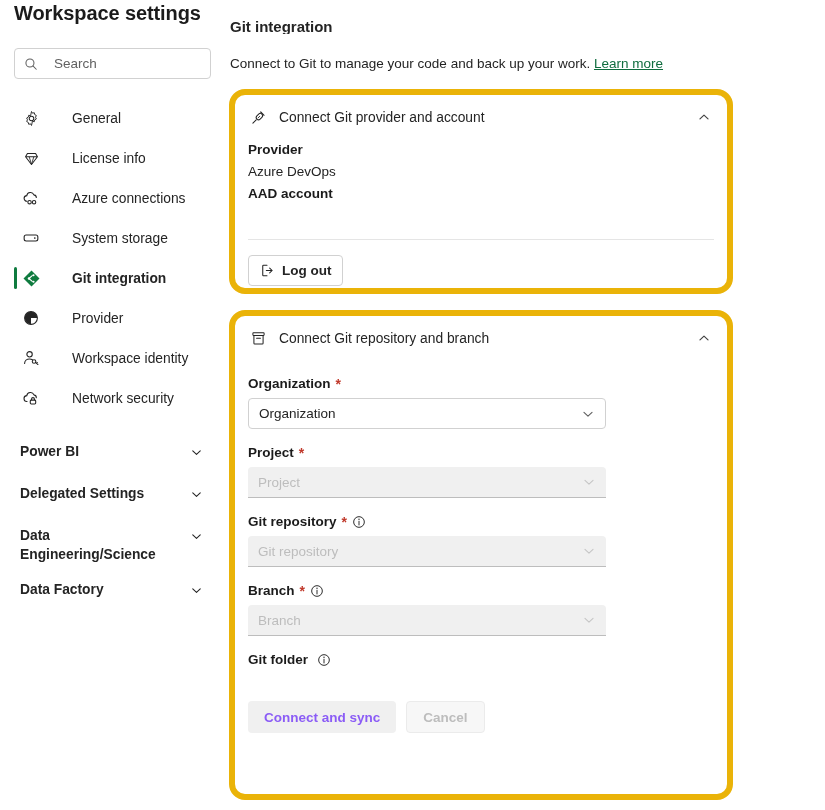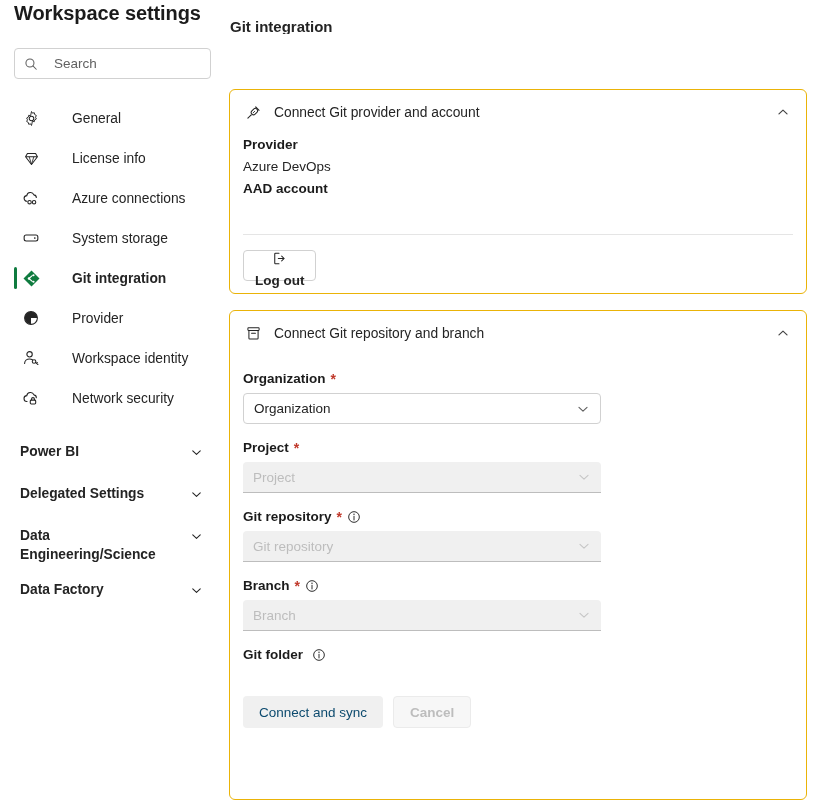--- a/index.html
+++ b/index.html
@@ -124,23 +124,23 @@
   }
   .link {
     color: #0f6c3e;
     text-decoration: underline;
     cursor: pointer;
   }
 
   .card {
     position: absolute;
     left: 1px;
-    width: 578px;
-    border: 1px solid #eab308;
-    border-radius: 6px;
+    width: 504px;
+    border: 6px solid #eab308;
+    border-radius: 16px;
     background: #ffffff;
   }
   #card-provider { top: 89px; height: 205px; }
   #card-repo     { top: 310px; height: 490px; }
 
   .card-head {
     display: flex;
     align-items: center;
     height: 44px;
     padding: 0 16px 0 13px;
@@ -167,21 +167,20 @@
     height: 31px;
     padding: 0 11px;
     border: 1px solid #d1d1d1;
     border-radius: 4px;
     background: #ffffff;
     font-family: "Liberation Sans", sans-serif;
     font-size: 13.5px;
     font-weight: bold;
     color: #242424;
     cursor: pointer;
-    flex-direction: column;
   }
   .btn svg { display:block; }
 
   
   .field { margin-top: 16px; }
   .field-label {
     display: flex;
     align-items: center;
     gap: 5px;
     font-size: 13.5px;
@@ -235,24 +234,24 @@
     gap: 10px;
     margin-top: 34px;
     padding-bottom: 4px;
   }
   .btn-primary-disabled {
     height: 32px;
     padding: 4px 16px;
     border: none;
     border-radius: 4px;
     background: #f0f0f0;
-    color: #0c4a6e;
+    color: #8b5cf6;
     font-family:"Liberation Sans", sans-serif;
     font-size: 13.5px;
-    font-weight: normal;
+    font-weight: bold;
     cursor: default;
   }
   .btn-secondary-disabled {
     height: 32px;
     padding: 0 16px;
     border: 1px solid #ebebeb;
     border-radius: 4px;
     background: #f7f7f7;
     color: #bdbdbd;
     font-family:"Liberation Sans", sans-serif;
@@ -408,20 +407,24 @@
         </span>
       </div>
 
     </div>
   </div>
 
   <div class="content">
 
     <div class="clip-head">Git integration</div>
 
+    <div class="subtitle">
+      <span>Connect to Git to manage your code and back up your work.</span>
+      <span class="link">Learn more</span>
+    </div>
 
     <div class="card" id="card-provider">
       <div class="card-head">
         <span class="ch-ico">
           <svg width="17" height="17" viewBox="0 0 20 20" fill="none">
             <path d="M12.6 3.4l4 4" stroke="#242424" stroke-width="1.2" stroke-linecap="round"></path>
             <path d="M8.1 11.9a2.7 2.7 0 003.8 0l2.1-2.1a2.7 2.7 0 000-3.8 2.7 2.7 0 00-3.8 0L8.1 8.1a2.7 2.7 0 000 3.8z" stroke="#242424" stroke-width="1.2"></path>
             <path d="M9.2 10.8L11.8 8.2" stroke="#242424" stroke-width="1"></path>
             <path d="M7.3 12.7L3.4 16.6" stroke="#242424" stroke-width="1.2" stroke-linecap="round"></path>
           </svg>

